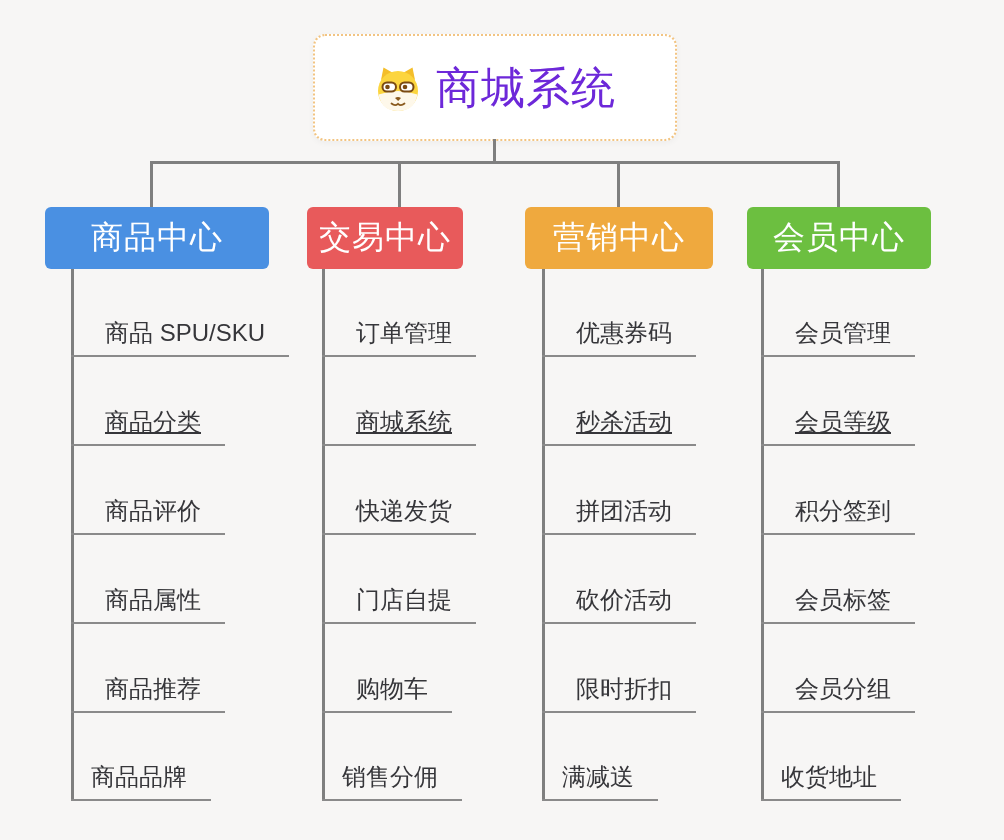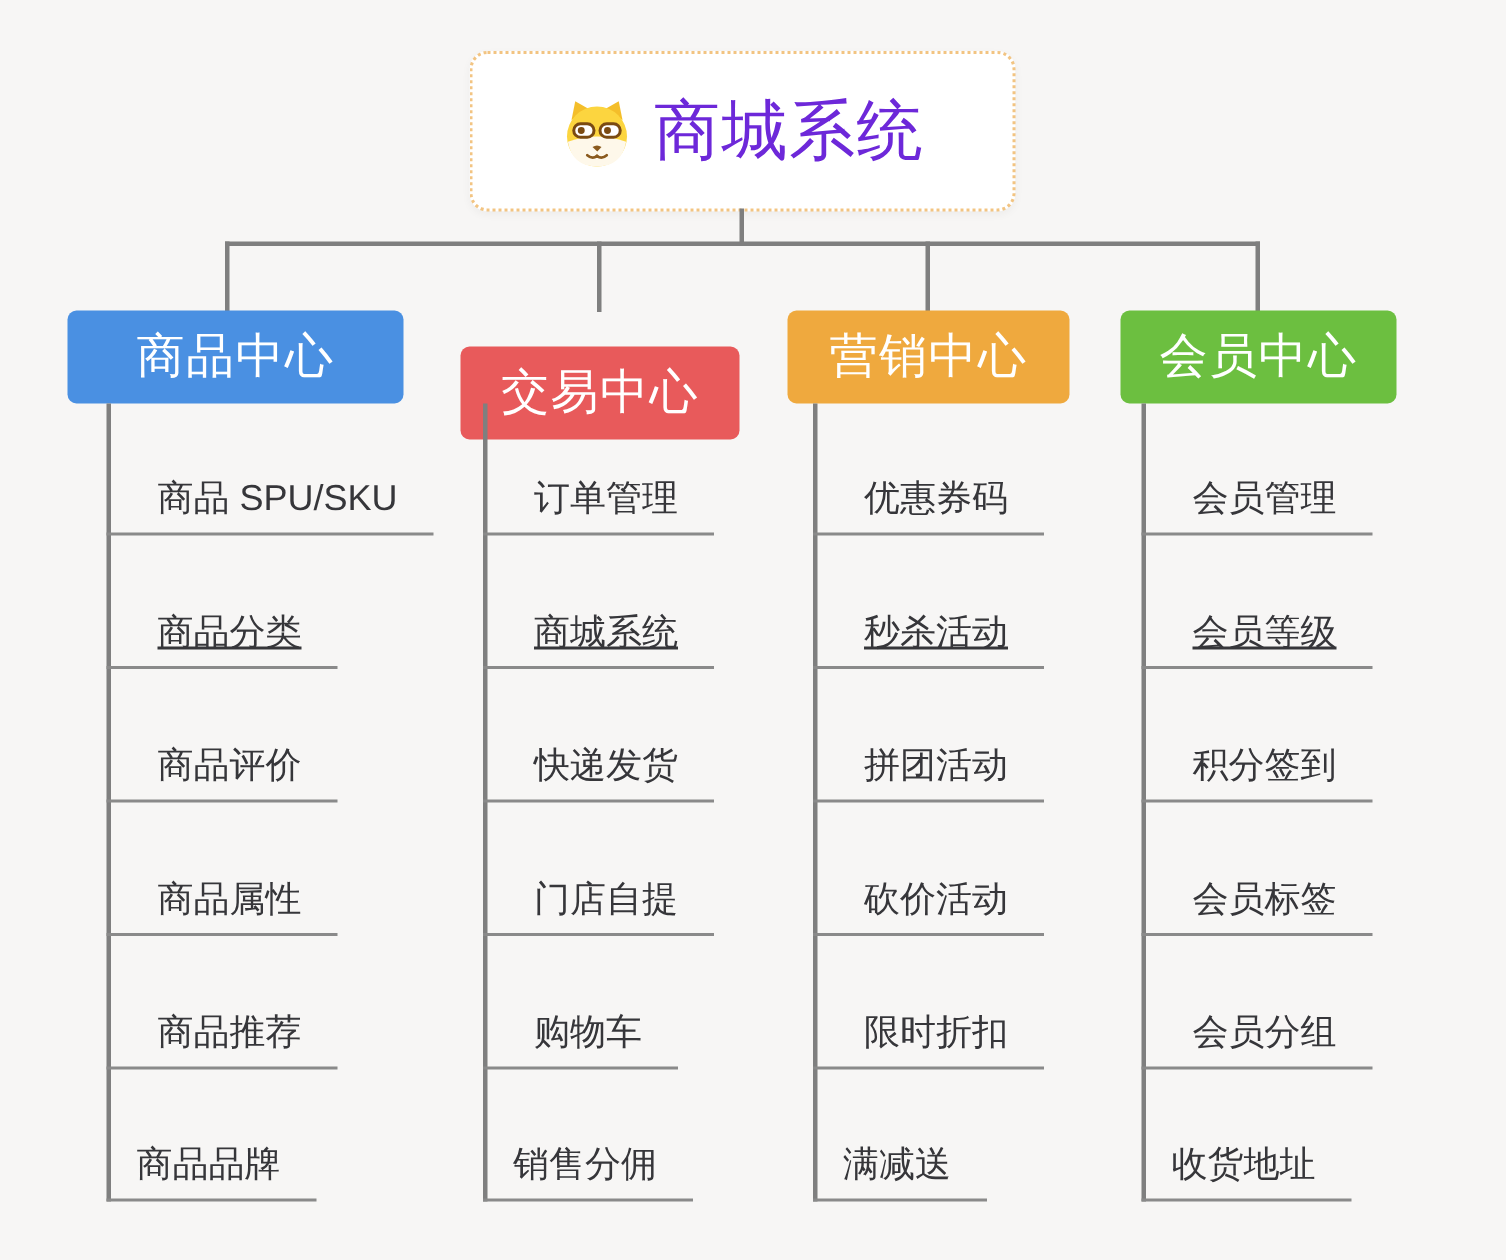--- a/index.html
+++ b/index.html
@@ -40,21 +40,21 @@
   .conn.drop4{left:837px;}
 
   
   .branch{
     position:absolute;top:207px;height:62px;border-radius:6px;
     display:flex;align-items:center;justify-content:center;
     color:#ffffff;font-size:32px;letter-spacing:1px;white-space:nowrap;
     cursor:default;
   }
   .branch1{left:45px;width:224px;}
-  .branch2{left:307px;width:186px;margin-top:24px;}
+  .branch2{left:307px;width:156px;}
   .branch3{left:525px;width:188px;}
   .branch4{left:747px;width:184px;}
 
   
   .col{position:absolute;top:269px;height:540px;}
   .col1{left:71px;}
   .col2{left:322px;}
   .col3{left:542px;}
   .col4{left:761px;}
   .trunk{position:absolute;left:0;top:0;width:3px;height:532px;background:var(--line);}

